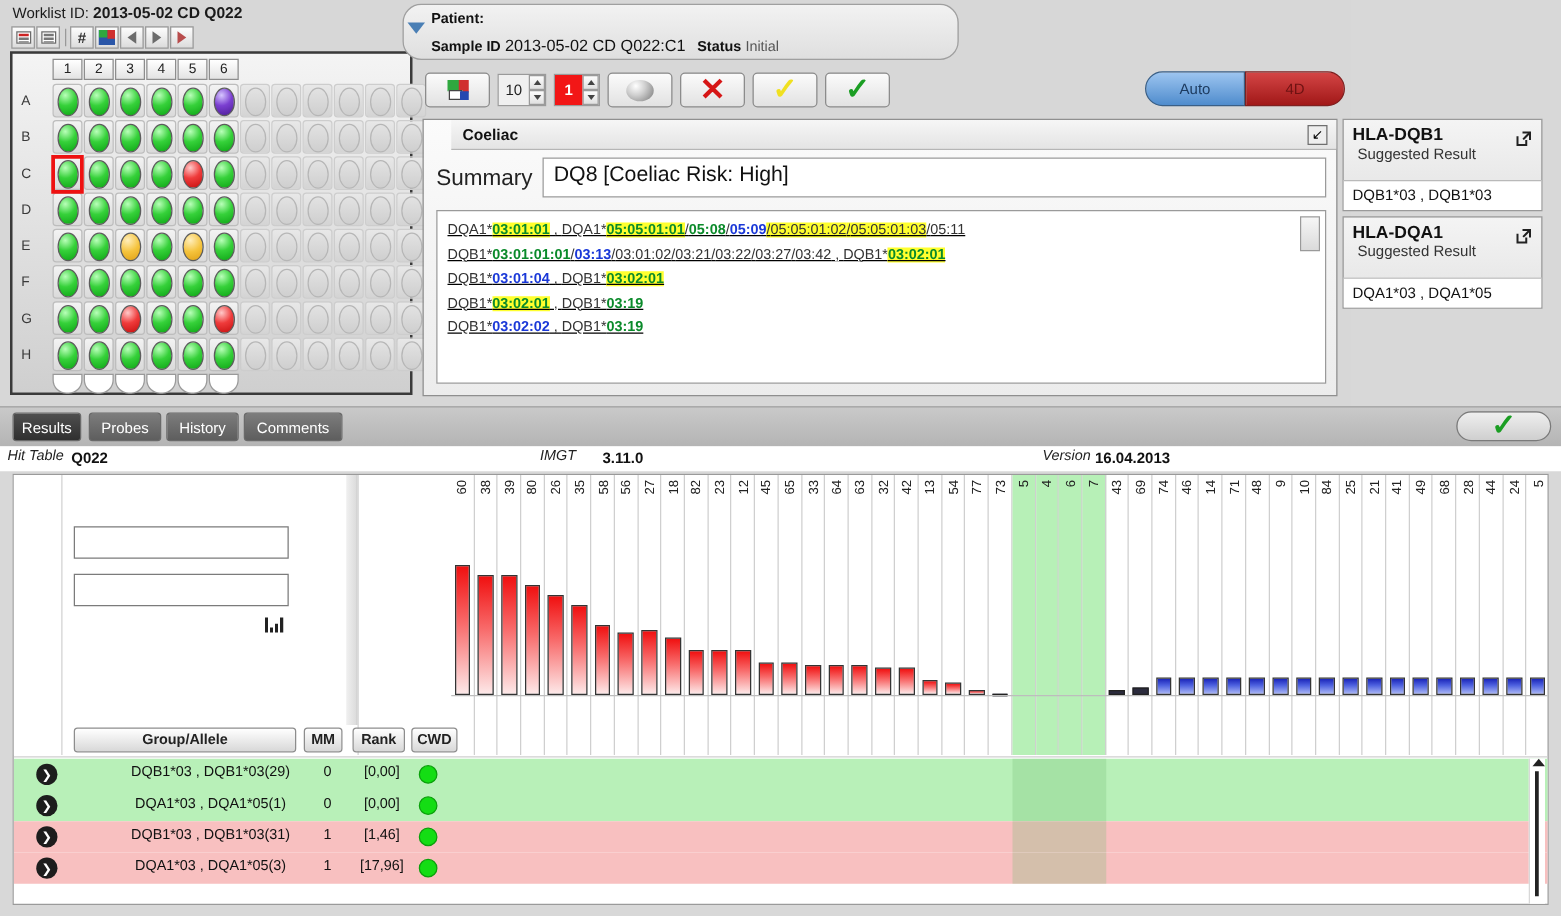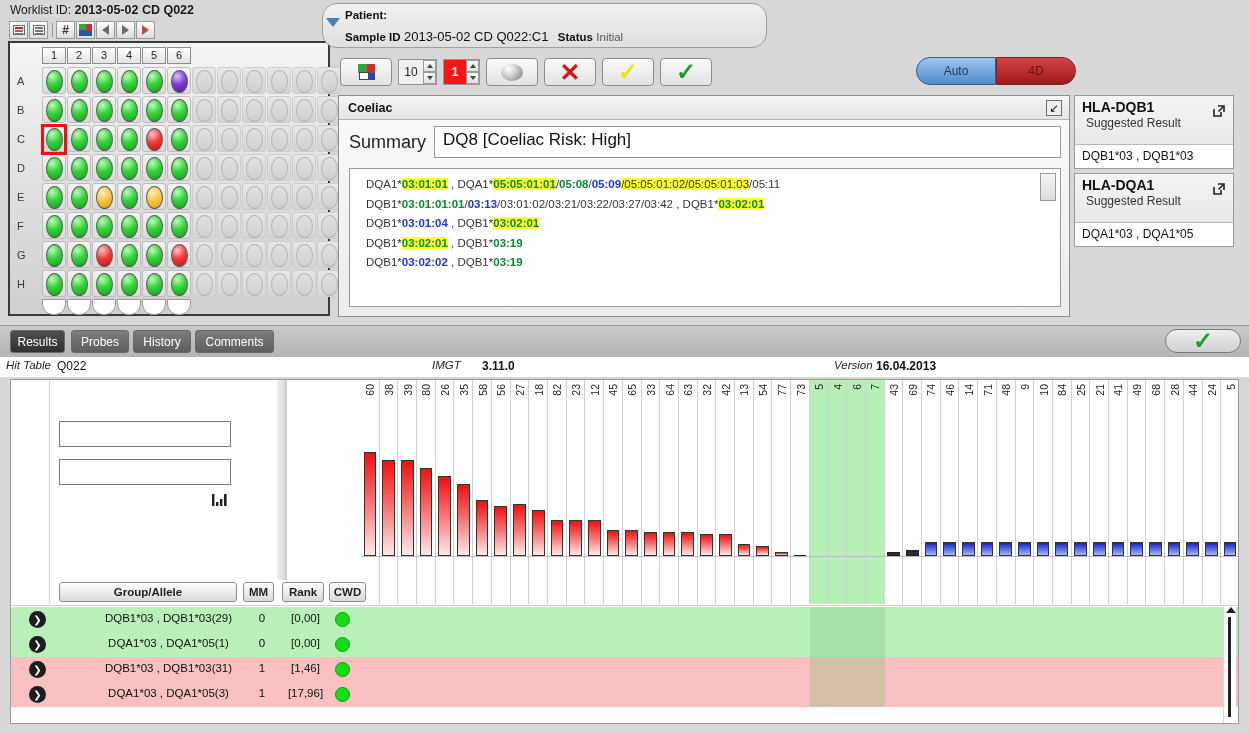--- a/index.html
+++ b/index.html
@@ -108,29 +108,29 @@
              display:flex;align-items:center;justify-content:center;}
   .fourd-btn{ width:80px;height:28px; border:1px solid #7e2020; border-radius:0 14px 14px 0;
               background:linear-gradient(#d44545,#a11818); color:#6e1212; font-size:12px;
               display:flex;align-items:center;justify-content:center;}
 
   
   .coeliac{ position:absolute; left:338px; top:95px; width:732px; height:222px;
             border:1px solid #8f8f8f; background:linear-gradient(#fbfbfb,#ececec);}
   .coeliac-title{ height:24px; border-bottom:1px solid #b5b5b5; padding-left:9px; line-height:24px;
                   font-size:12.5px; font-weight:bold; color:#111;
-                  background:linear-gradient(#f6f6f6,#e4e4e4);}
+                  background:linear-gradient(#f6f6f6,#e4e4e4);margin-left:22px;}
   .coeliac-min{ position:absolute; right:7px; top:4px; width:16px;height:16px;
                 border:1px solid #6f6f6f; background:#eee; font-size:11px; text-align:center; line-height:14px;}
   .sum-row{ position:absolute; left:10px; top:30px; display:flex; align-items:center; width:712px;}
   .sum-lbl{ font-size:18px; color:#222; margin-right:8px;}
   .sum-val{ flex:1; height:32px; border:1px solid #9a9a9a; background:#fff; font-size:17px;
             color:#111; padding:3px 8px; }
   .allele-box{ position:absolute; left:10px; top:72px; width:712px; height:139px;
-               border:1px solid #9a9a9a; background:#fff; padding:6px 16px; overflow:hidden;}
+               border:1px solid #9a9a9a; background:#fff; padding:6px 8px; overflow:hidden;text-decoration:underline;}
   .allele-line{ font-size:11.5px; color:#1a1a1a; line-height:19.5px; white-space:nowrap; }
   .hl{ background:#ffff2e; }
   .g{ color:#0a8a2a; font-weight:bold; }
   .b{ color:#1a38d8; font-weight:bold; }
   .n{ color:#333; }
   .allele-scroll{ position:absolute; right:4px; top:4px; width:16px; height:28px;
                   border:1px solid #9a9a9a; background:linear-gradient(#f6f6f6,#dadada);}
 
   
   .hla-card{ position:absolute; left:1074px; width:160px; border:1px solid #9a9a9a;
@@ -150,21 +150,21 @@
         font-size:12px; color:#fff; display:flex; align-items:center; justify-content:center;
         background:linear-gradient(#7c7c7c,#5e5e5e);}
   .tab.active{ background:linear-gradient(#4e4e4e,#303030); color:#fff;}
   .tab-ok{ position:absolute; right:8px; top:3px; width:76px; height:24px; border:1px solid #7a7a7a;
            border-radius:12px; background:linear-gradient(#efefef,#cfcfcf);
            display:flex; align-items:center; justify-content:center;}
 
   
   .hit-hdr{ position:absolute; left:0; top:357px; width:1249px; height:20px; background:#fff;}
   .hit-hdr .ht{ position:absolute; left:6px; top:2px; font-size:11.5px; font-style:italic; color:#222;}
-  .hit-hdr .htv{ position:absolute; left:57px; top:2px; font-size:12px; font-weight:normal; color:#111;}
+  .hit-hdr .htv{ position:absolute; left:57px; top:2px; font-size:12px; font-weight:bold; color:#111;}
   .hit-hdr .imgt{ position:absolute; left:432px; top:2px; font-size:11.5px; font-style:italic; color:#222;}
   .hit-hdr .imgtv{ position:absolute; left:482px; top:2px; font-size:12px; font-weight:bold; color:#111;}
   .hit-hdr .ver{ position:absolute; left:834px; top:2px; font-size:11.5px; font-style:italic; color:#222;}
   .hit-hdr .verv{ position:absolute; left:876px; top:2px; font-size:12px; font-weight:bold; color:#111;}
 
   
   .main{ position:absolute; left:10px; top:379px; width:1229px; height:345px;
          border:1px solid #9a9a9a; background:#fff; overflow:hidden;}
   .grid-area{ position:absolute; left:350px; top:0; right:0; top:0; height:224px; }
   .colbar{ position:absolute; top:0; bottom:0; border-right:1px solid #cfcfcf; }

